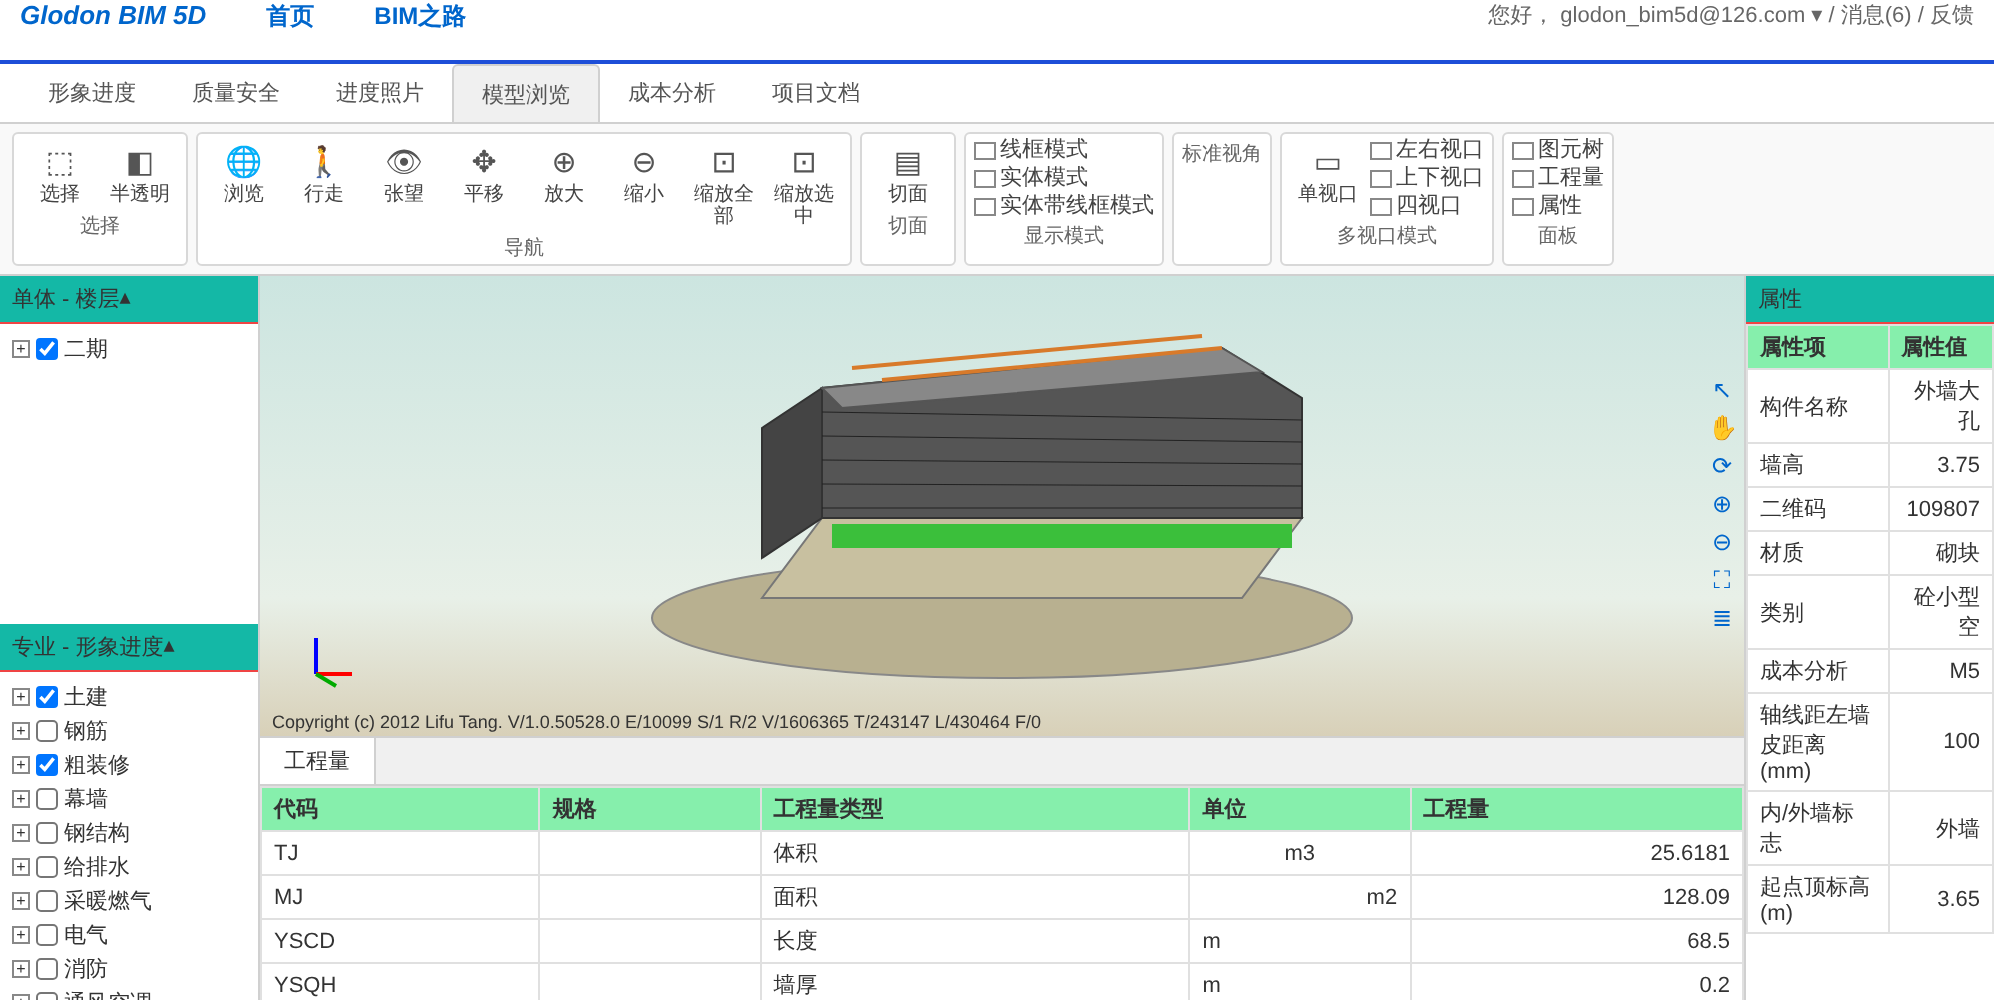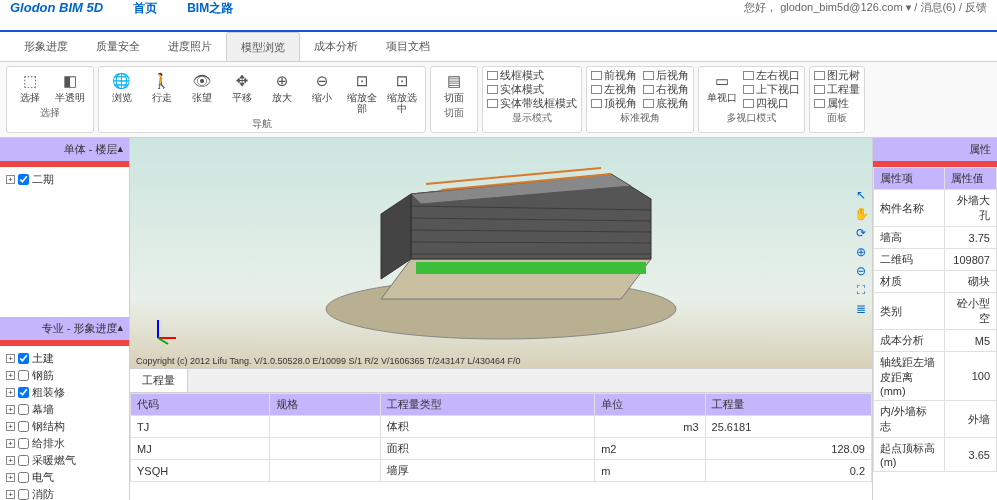--- a/index.html
+++ b/index.html
@@ -18,39 +18,39 @@
 .tgroup-row{display:flex;gap:2px;align-items:flex-start}
 .tbtn{display:flex;flex-direction:column;align-items:center;justify-content:center;width:38px;padding:2px;cursor:pointer}
 .tbtn .ic{width:20px;height:20px;display:flex;align-items:center;justify-content:center;font-size:15px;color:#555}
 .tbtn span{font-size:10px;color:#444;text-align:center;line-height:11px;margin-top:1px}
 .tgroup-label{font-size:10px;color:#666;text-align:center;margin-top:1px}
 .mini-list{display:flex;flex-direction:column;gap:1px}
 .mini-item{display:flex;align-items:center;gap:2px;font-size:11px;color:#444;cursor:pointer;line-height:13px}
 .mini-item .mic{width:11px;height:9px;border:1px solid #888;font-size:8px}
 .content{display:flex;height:calc(100% - 130px)}
 .left-col{width:130px;display:flex;flex-direction:column;border-right:1px solid #d0d0d0}
-.panel-hd{background:#c4b5fd;border-bottom:6px solid #ef4444;padding:4px 6px;font-size:11px;display:flex;justify-content:flex-end}
+.panel-hd{background:#14b8a6;border-bottom:1px solid #ef4444;padding:4px 6px;font-size:11px;display:flex;justify-content:flex-start}
 .tree{padding:4px 6px;flex:1;overflow:auto}
 .tree-item{display:flex;align-items:center;gap:3px;padding:1px 0;font-size:11px;color:#333}
 .tree-item input{width:11px;height:11px}
 .exp{width:9px;height:9px;border:1px solid #888;display:inline-flex;align-items:center;justify-content:center;font-size:8px;line-height:7px}
 .center-col{flex:1;display:flex;flex-direction:column;position:relative}
 .viewer{flex:1;background:linear-gradient(#cce5e0,#e8f0e8 70%,#d8d0b8);position:relative}
 .building{position:absolute;left:50%;top:46%;transform:translate(-50%,-50%);width:380px;height:200px}
 .axis{position:absolute;left:20px;bottom:18px;font-size:16px}
 .copyright{position:absolute;left:6px;bottom:2px;font-size:9px;color:#333}
 .tool-strip{position:absolute;right:4px;top:50px;display:flex;flex-direction:column;gap:5px}
 .tool-strip div{width:14px;height:14px;font-size:12px;color:#0066cc;text-align:center;cursor:pointer}
 .qty-panel{height:140px;border-top:1px solid #d0d0d0;display:flex;flex-direction:column}
 .qty-tabs{background:#f0f0f0;border-bottom:1px solid #d0d0d0;display:flex}
 .qty-tab{padding:4px 12px;border-right:1px solid #d0d0d0;background:#fff;font-size:11px}
 .qty-table{flex:1;overflow:auto}
 table{width:100%;border-collapse:collapse}
 th,td{border:1px solid #e0e0e0;padding:3px 6px;font-size:11px;text-align:left}
-th{background:#c4b5fd;font-weight:normal}
+th{background:#86efac;font-weight:bold}
 .right-col{width:125px;border-left:1px solid #d0d0d0;display:flex;flex-direction:column}
 .prop-table{flex:1;overflow:auto}
 .prop-table table td:last-child{text-align:right}
 </style>
 </head>
 <body>
 
 <div class="header">
   <div class="logo">Glodon BIM 5D</div>
   <div class="nav-links">
@@ -138,36 +138,20 @@
       <div class="tgroup-row">
         <div class="mini-list">
           <div class="mini-item"><span class="mic"></span>线框模式</div>
           <div class="mini-item"><span class="mic"></span>实体模式</div>
           <div class="mini-item"><span class="mic"></span>实体带线框模式</div>
         </div>
       </div>
       <div class="tgroup-label">显示模式</div>
     </div>
     <div class="tgroup">
-      <div class="tgroup-row">
-        <div class="mini-list">
-          <div style="display:flex;gap:6px">
-            <div class="mini-item"><span class="mic"></span>前视角</div>
-            <div class="mini-item"><span class="mic"></span>后视角</div>
-          </div>
-          <div style="display:flex;gap:6px">
-            <div class="mini-item"><span class="mic"></span>左视角</div>
-            <div class="mini-item"><span class="mic"></span>右视角</div>
-          </div>
-          <div style="display:flex;gap:6px">
-            <div class="mini-item"><span class="mic"></span>顶视角</div>
-            <div class="mini-item"><span class="mic"></span>底视角</div>
-          </div>
-        </div>
-      </div>
       <div class="tgroup-label">标准视角</div>
     </div>
     <div class="tgroup">
       <div class="tgroup-row">
         <div class="tbtn">
           <div class="ic">▭</div>
           <span>单视口</span>
         </div>
         <div class="mini-list">
           <div class="mini-item"><span class="mic"></span>左右视口</div>
@@ -310,29 +294,36 @@
                 <th>代码</th>
                 <th>规格</th>
                 <th>工程量类型</th>
                 <th>单位</th>
                 <th>工程量</th>
               </tr>
               <tr>
                 <td>TJ</td>
                 <td></td>
                 <td>体积</td>
-                <td style="text-align:right">m3</td>
-                <td style="text-align:left">25.6181</td>
+                <td style="text-align:center">m3</td>
+                <td style="text-align:right">25.6181</td>
               </tr>
               <tr>
                 <td>MJ</td>
                 <td></td>
                 <td>面积</td>
-                <td style="text-align:left">m2</td>
+                <td style="text-align:right">m2</td>
                 <td style="text-align:right">128.09</td>
+              </tr>
+              <tr>
+                <td>YSCD</td>
+                <td></td>
+                <td>长度</td>
+                <td style="text-align:left">m</td>
+                <td style="text-align:right">68.5</td>
               </tr>
               <tr>
                 <td>YSQH</td>
                 <td></td>
                 <td>墙厚</td>
                 <td style="text-align:left">m</td>
                 <td style="text-align:right">0.2</td>
               </tr>
             </tbody>
           </table>

